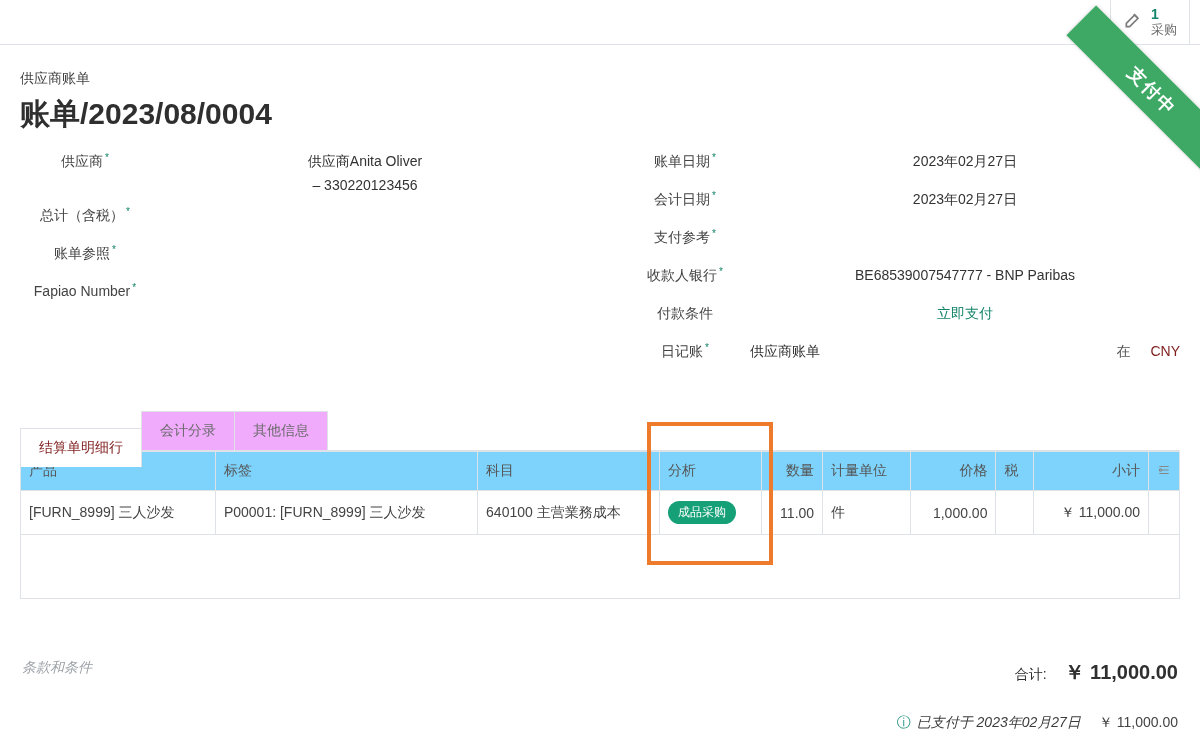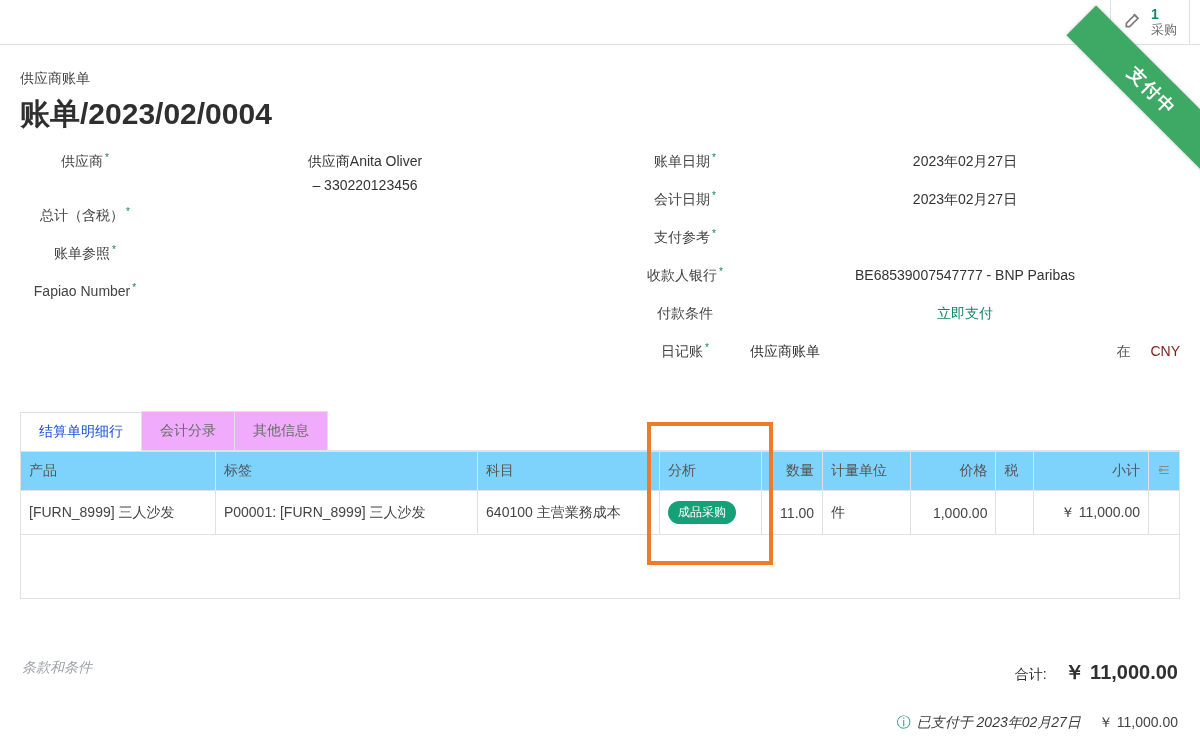--- a/index.html
+++ b/index.html
@@ -31,21 +31,21 @@
   .fval.link { color: #15846a; }
   .fval-multi { display: flex; flex-direction: column; gap: 6px; }
 
   .journal-row .fval { display: flex; align-items: baseline; gap: 20px; }
   .journal-in { color: #555; }
   .journal-cur { color: #7f1d1d; }
 
   
   .tabs { margin-top: 30px; display: flex; border-bottom: 1px solid #dee2e6; padding-left: 0; }
   .tab { padding: 10px 18px; border: 1px solid #dee2e6; border-bottom: none; margin-right: -1px; background: #f0abfc; color: #6b6b6b; cursor: pointer; font-size: 14px; }
-  .tab.active { color: #1d4ed8; position: relative; top: 1px; background: #fff; }
+  .tab.active { color: #7f1d1d; position: relative; top: 17px; background: #fff; }
 
   
   .tbl { width: 100%; border-collapse: collapse; }
   .tbl th, .tbl td { border: 1px solid #dee2e6; padding: 10px 8px; font-size: 14px; }
   .tbl th { background: #7dd3fc; color: #555; font-weight: 500; text-align: left; }
   .tbl th.r, .tbl td.r { text-align: right; }
   .tbl td { color: #444; }
   .tag { display: inline-block; background: #15a077; color: #fff; border-radius: 12px; padding: 3px 10px; font-size: 12px; }
   .opt-col { width: 30px; text-align: center; color: #888; }
 
@@ -83,21 +83,21 @@
       <span class="stat-num">1</span>
       <span class="stat-lbl">采购</span>
     </span>
   </div>
 </div>
 
 <div class="ribbon">支付中</div>
 
 <div class="sheet">
   <div class="crumb">供应商账单</div>
-  <h1 class="page-title">账单/2023/02/0004</h1>
+  <h1 class="page-title">账单/2023/08/0004</h1>
 
   <div class="form-cols">
 
     <div class="col">
       <div class="frow">
         <div class="flabel req">供应商</div>
         <div class="fval fval-multi">
           <span class="link">供应商Anita Oliver</span>
           <span class="muted">– 330220123456</span>
         </div>

